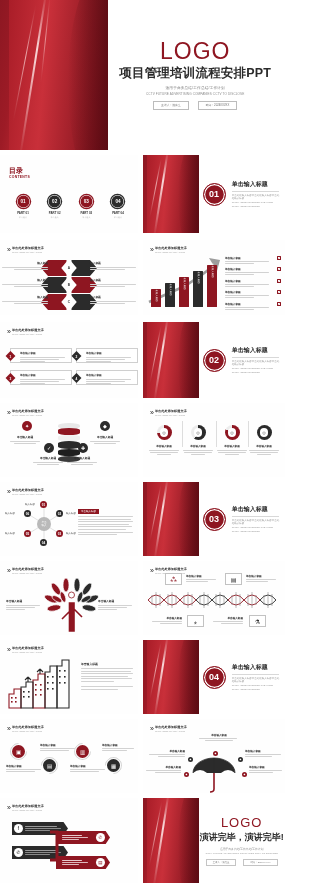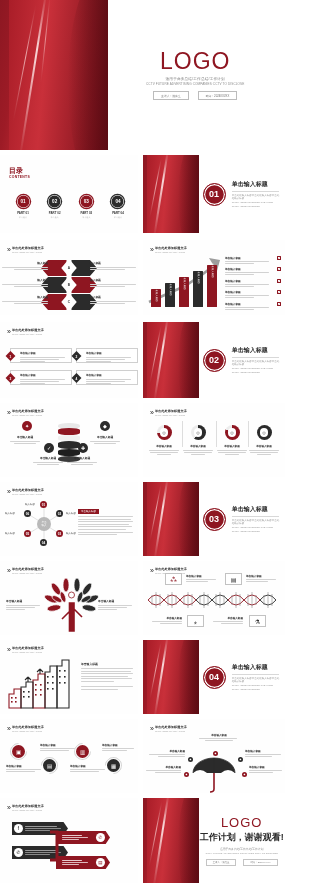--- a/index.html
+++ b/index.html
@@ -165,20 +165,21 @@
         <div class="band1"></div>
           <div class="band2"></div>
           <div class="dk"></div>
         <div class="streak s1"></div>
           <div class="streak s2"></div>
           <div class="streak s3"></div>
       </div>
     </div>
     <div class="cover-txt">
       <div class="cv-logo">LOGO</div>
+      <div class="cv-title">项目管理培训流程安排PPT</div>
       <div class="cv-sub">适用于商务总结/工作总结/工作计划</div>
       <div class="cv-sub2">CCTV FUTURE ADVERTISING COMPANIES CCTV TO DISCLOSE</div>
       <div class="cv-meta">
         <span>主讲人：熊先生</span>
         <span>时间：2024/XX/XX</span>
       </div>
     </div>
   </div>
 
   <div class="slide white" style="left:0;top:155px;width:138px;height:78px;">
@@ -930,21 +931,21 @@
       <div class="redart">
         <div class="band1"></div>
           <div class="band2"></div>
           <div class="dk"></div>
         <div class="streak s1"></div>
           <div class="streak s2"></div>
       </div>
     </div>
     <div class="ty">
       <div class="lg">LOGO</div>
-      <div class="t1">工作计划，谢谢观看!</div>
+      <div class="t1">演讲完毕，演讲完毕!</div>
       <div class="t2">适用于商务总结/工作总结/工作计划</div>
       <div class="t3">CCTV FUTURE ADVERTISING COMPANIES CCTV TO DISCLOSE</div>
       <div class="btns">
         <span>主讲人：熊先生</span>
         <span>时间：2024/XX/XX</span>
       </div>
     </div>
   </div>
 
 </div>

